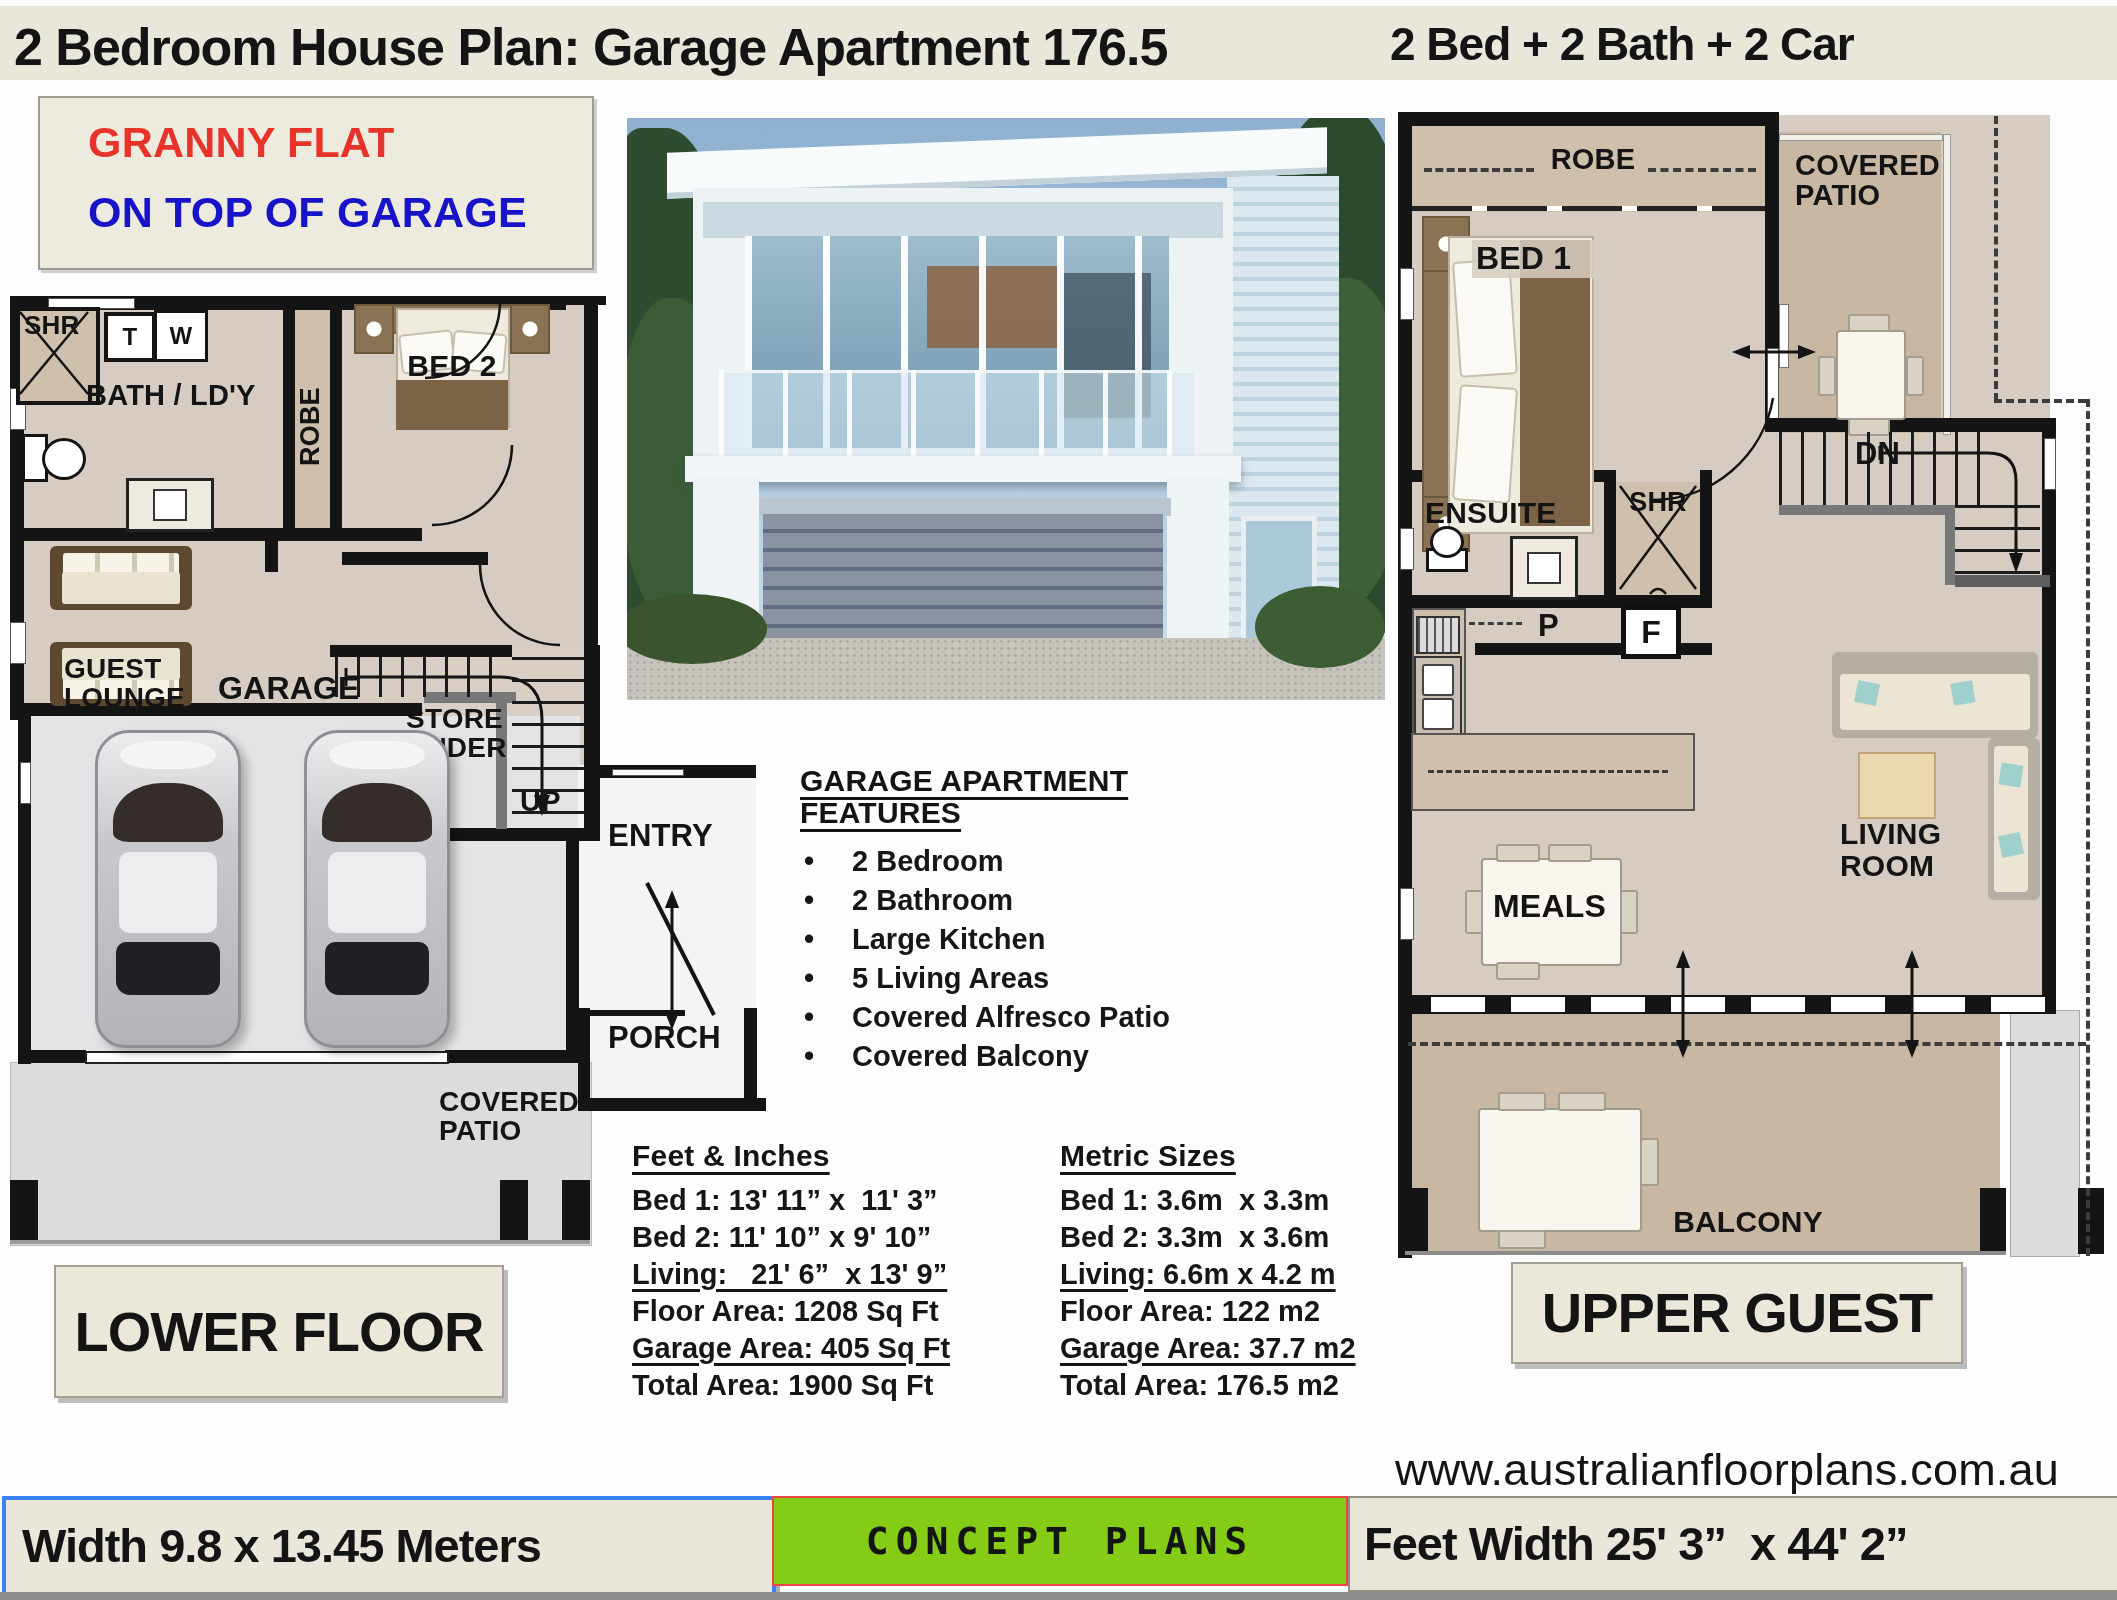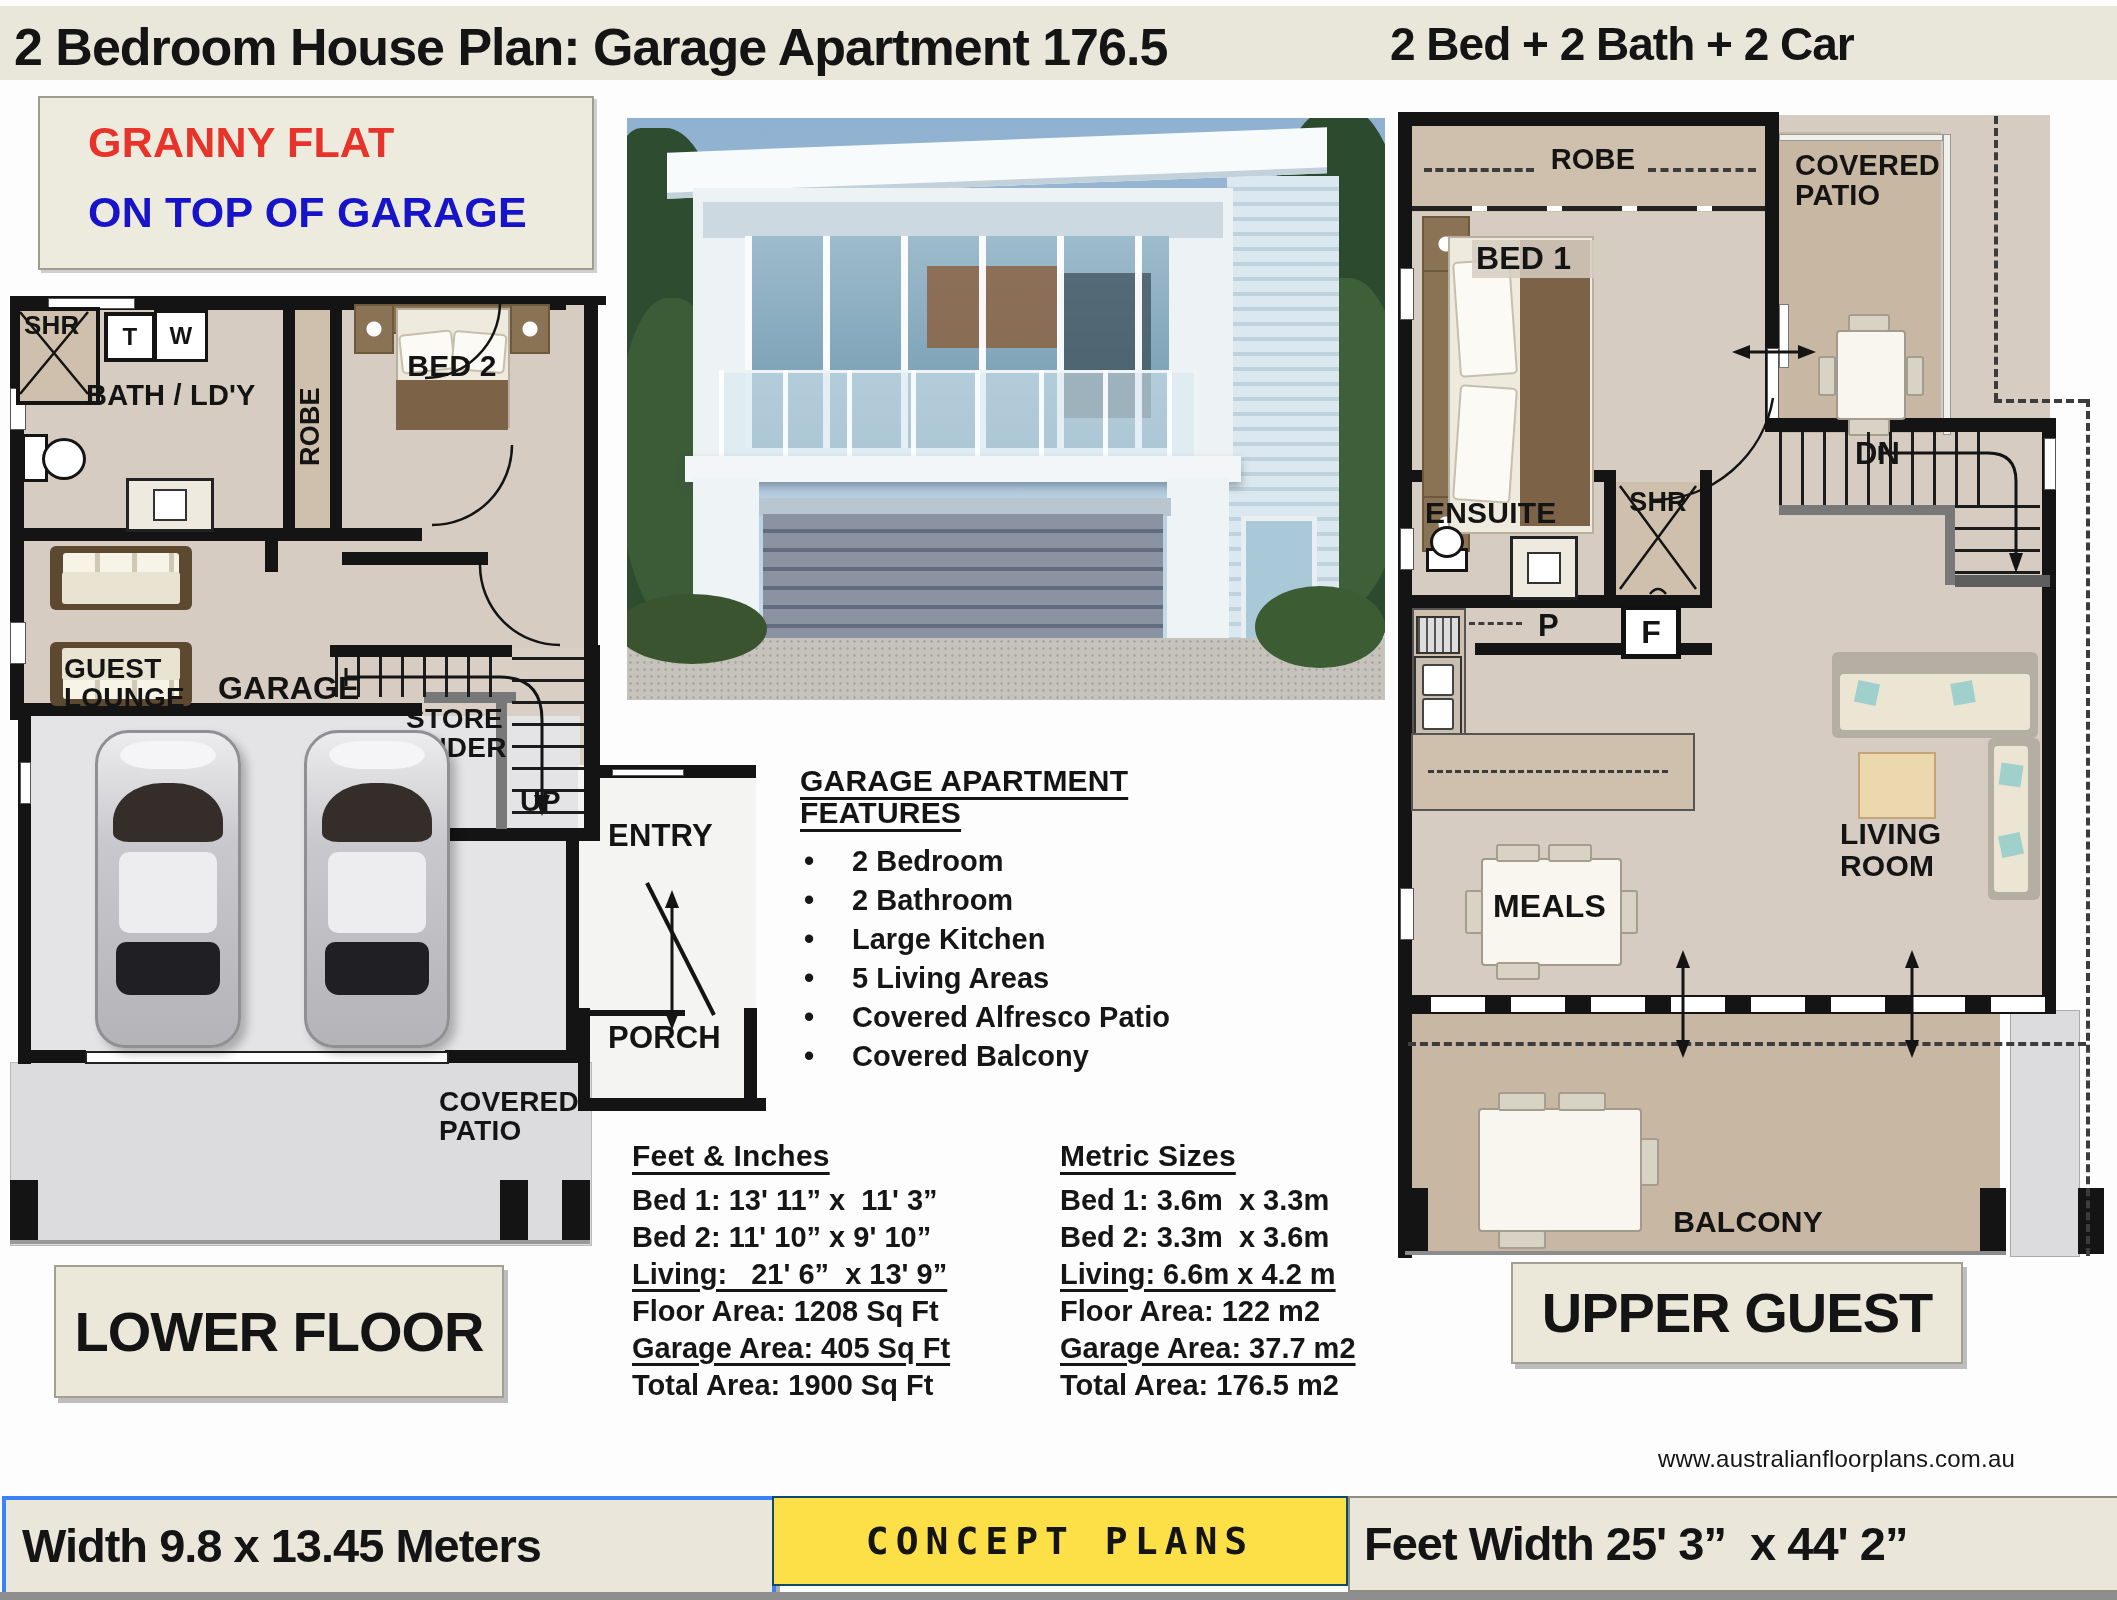--- a/index.html
+++ b/index.html
@@ -367,26 +367,26 @@
       <path d="M514 856 V 936"></path>
       <polygon points="507,860 521,860 514,842" fill="#141414" stroke="none"></polygon>
       <polygon points="507,932 521,932 514,950" fill="#141414" stroke="none"></polygon>
     </svg>
   </div>
 
   <div class="beige-box" style="left:1511px;top:1262px;width:448px;height:98px;">
     <div class="lbl ctr" style="left:0;top:0;width:100%;line-height:98px;font-size:56px;letter-spacing:-1px;">UPPER GUEST</div>
   </div>
 
-  <div class="lbl" style="left:1395px;top:1446px;width:620px;font-size:24px;font-weight:normal;text-align:right;">www.australianfloorplans.com.au</div>
+  <div class="lbl" style="left:1395px;top:1446px;width:620px;font-size:45px;font-weight:normal;text-align:right;">www.australianfloorplans.com.au</div>
 
   <div class="abs" style="left:2px;top:1496px;width:766px;height:92px;background:#eae6d9;border:4px solid #3b82f6;box-shadow:4px 5px 0 rgba(90,90,90,.5);">
     <div class="lbl" style="left:16px;top:0;line-height:92px;font-size:47px;letter-spacing:-1px;">Width 9.8 x 13.45 Meters</div>
   </div>
-  <div class="abs" style="left:772px;top:1496px;width:572px;height:86px;background:#fde047;border:2px solid #0c4a6e;">
+  <div class="abs" style="left:772px;top:1496px;width:572px;height:86px;background:#84cc16;border:2px solid #ef4444;">
     <div class="lbl ctr" style="left:0;top:0;width:100%;line-height:86px;font-size:38px;font-family:'DejaVu Sans Mono',monospace;letter-spacing:7px;">CONCEPT PLANS</div>
   </div>
   <div class="abs" style="left:1348px;top:1496px;width:767px;height:92px;background:#eae6d9;border:2px solid #8f8d82;box-shadow:0 5px 0 rgba(90,90,90,.5);">
     <div class="lbl" style="left:14px;top:0;line-height:92px;font-size:47px;letter-spacing:-1px;white-space:pre-wrap;">Feet Width 25' 3”  x 44' 2”</div>
   </div>
   <div class="abs" style="left:0;top:1592px;width:2117px;height:8px;background:#8e8e8e;"></div>
 
 </div>
 
 </body></html>

